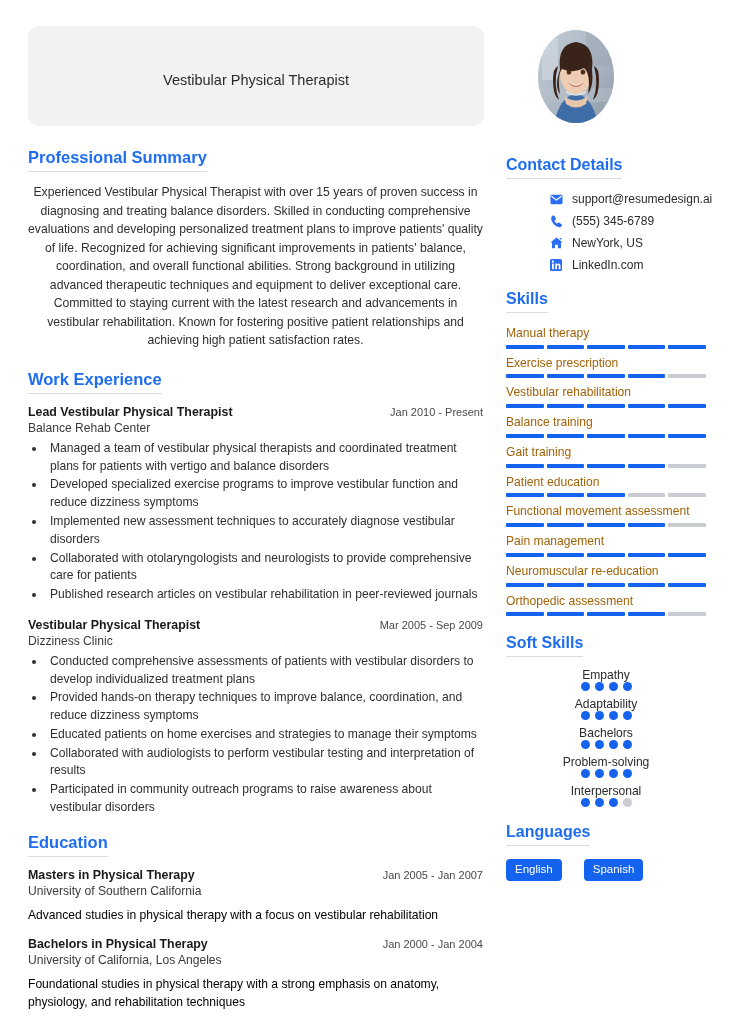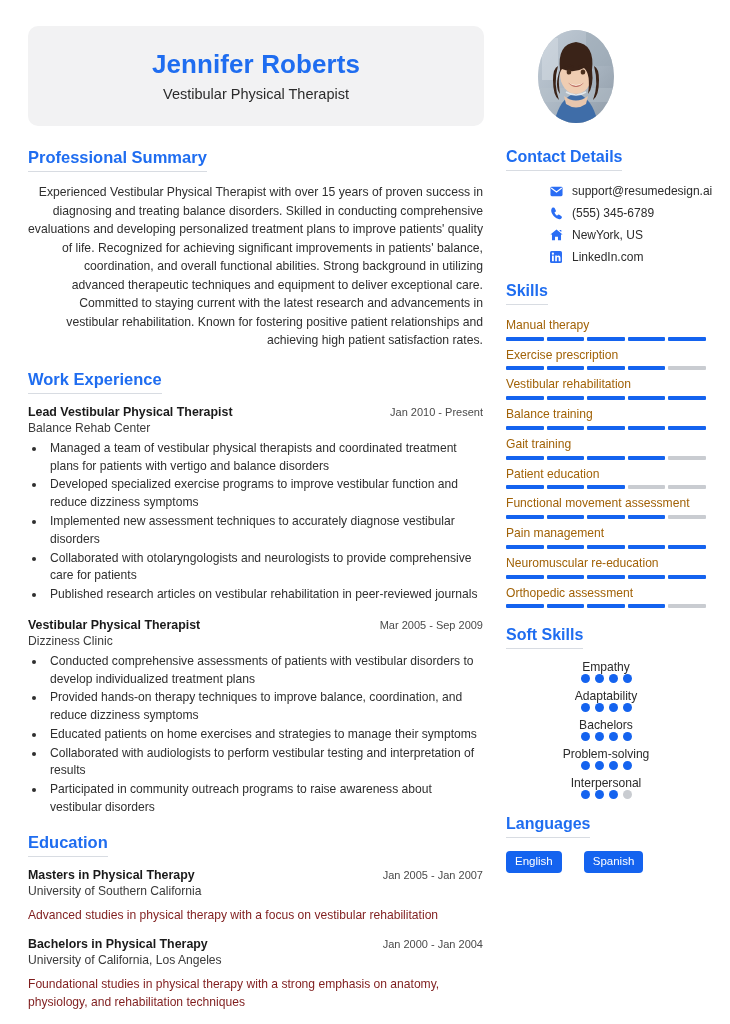--- a/index.html
+++ b/index.html
@@ -59,21 +59,21 @@
   .avatar svg { display: block; width: 100%; height: 100%; }
 
   
   .left-col {
     position: absolute;
     left: 28px; top: 148px;
     width: 455px;
   }
   .right-col {
     position: absolute;
-    left: 506px; top: 148px;
+    left: 506px; top: 156px;
     width: 200px;
   }
 
   
   .sec-head {
     font-size: 16.5px;
     font-weight: bold;
     color: #1f6df0;
     padding-bottom: 4px;
     display: inline-block;
@@ -81,21 +81,21 @@
     margin-bottom: 11px;
   }
   .sec-head.small { font-size: 16px; }
   .section { margin-bottom: 16px; }
 
   
   .summary-text {
     font-size: 12.2px;
     line-height: 1.52;
     color: #2f2f2f;
-    text-align: right;
+    text-align: center;
   }
 
   
   .entry { margin-bottom: 12px; }
   .entry-top {
     display: flex;
     justify-content: space-between;
     align-items: baseline;
   }
   .entry-title {
@@ -120,21 +120,21 @@
   .bullets li {
     font-size: 12.1px;
     line-height: 1.47;
     color: #2f2f2f;
     margin-bottom: 1px;
     padding-left: 4px;
   }
   .edu-desc {
     font-size: 12.1px;
     line-height: 1.45;
-    color: #7f1d1d;
+    color: #000000;
     margin-top: 9px;
   }
 
   
   .contact-list { margin-top: 2px; }
   .contact-row {
     display: flex;
     align-items: center;
     margin-bottom: 8px;
     margin-left: 44px;
@@ -210,21 +210,20 @@
     line-height: 1.15;
   }
 </style>
 </head>
 <body>
 
 <div class="page">
 
   <div class="header">
     <div class="name-card">
-      <div class="full-name">Jennifer Roberts</div>
       <div class="job-title">Vestibular Physical Therapist</div>
     </div>
     <div class="avatar">
       <svg viewBox="0 0 76 93">
         <defs>
           <linearGradient id="bgG" x1="0" y1="0" x2="1" y2="1">
             <stop offset="0%" stop-color="#c2ccd6"></stop>
             <stop offset="55%" stop-color="#aab6c2"></stop>
             <stop offset="100%" stop-color="#8e9aa6"></stop>
           </linearGradient>

